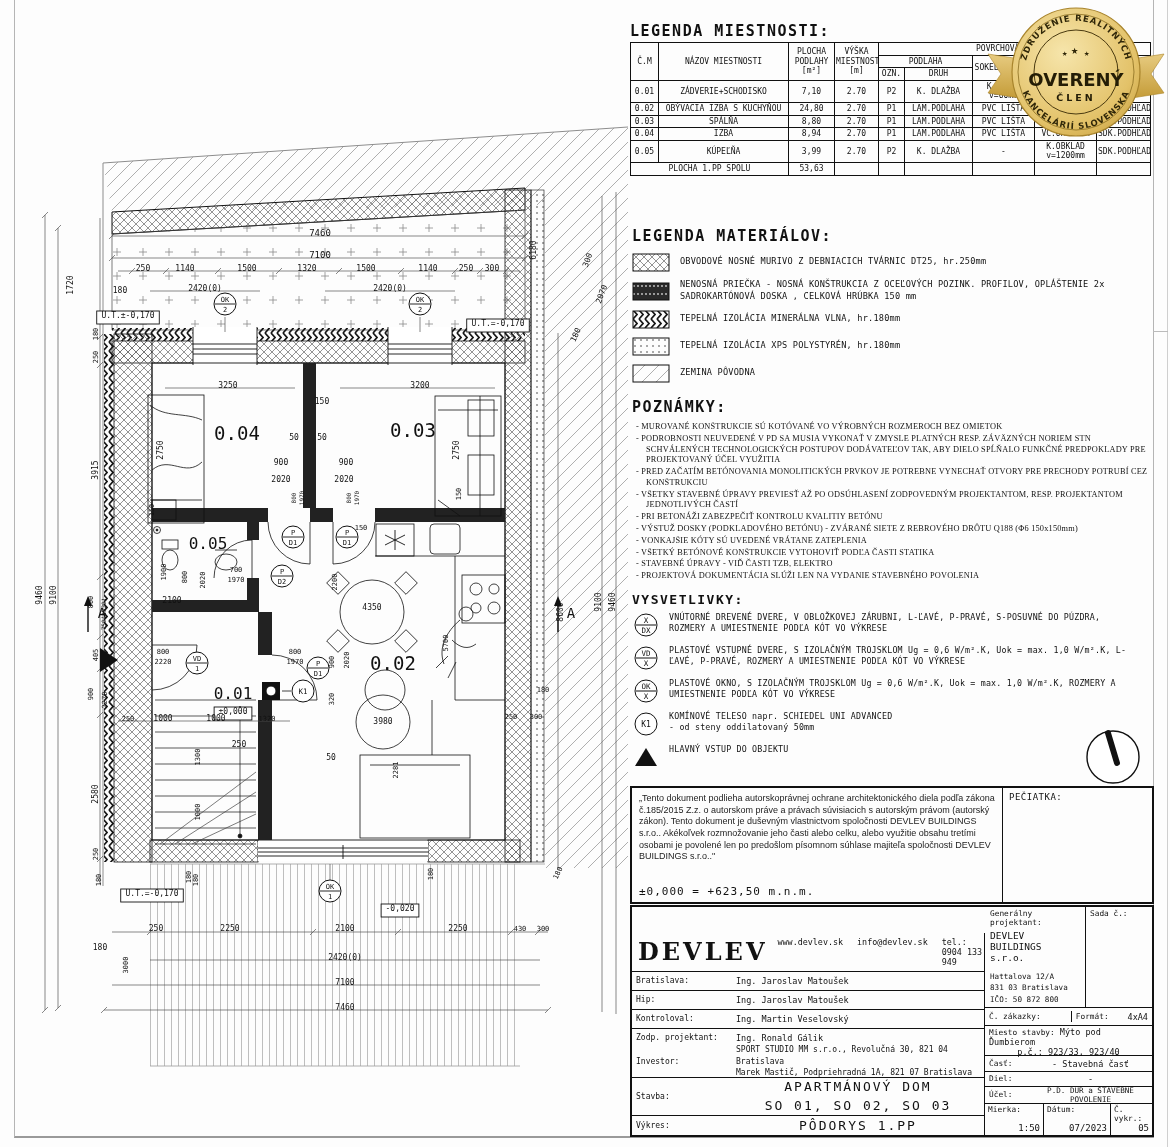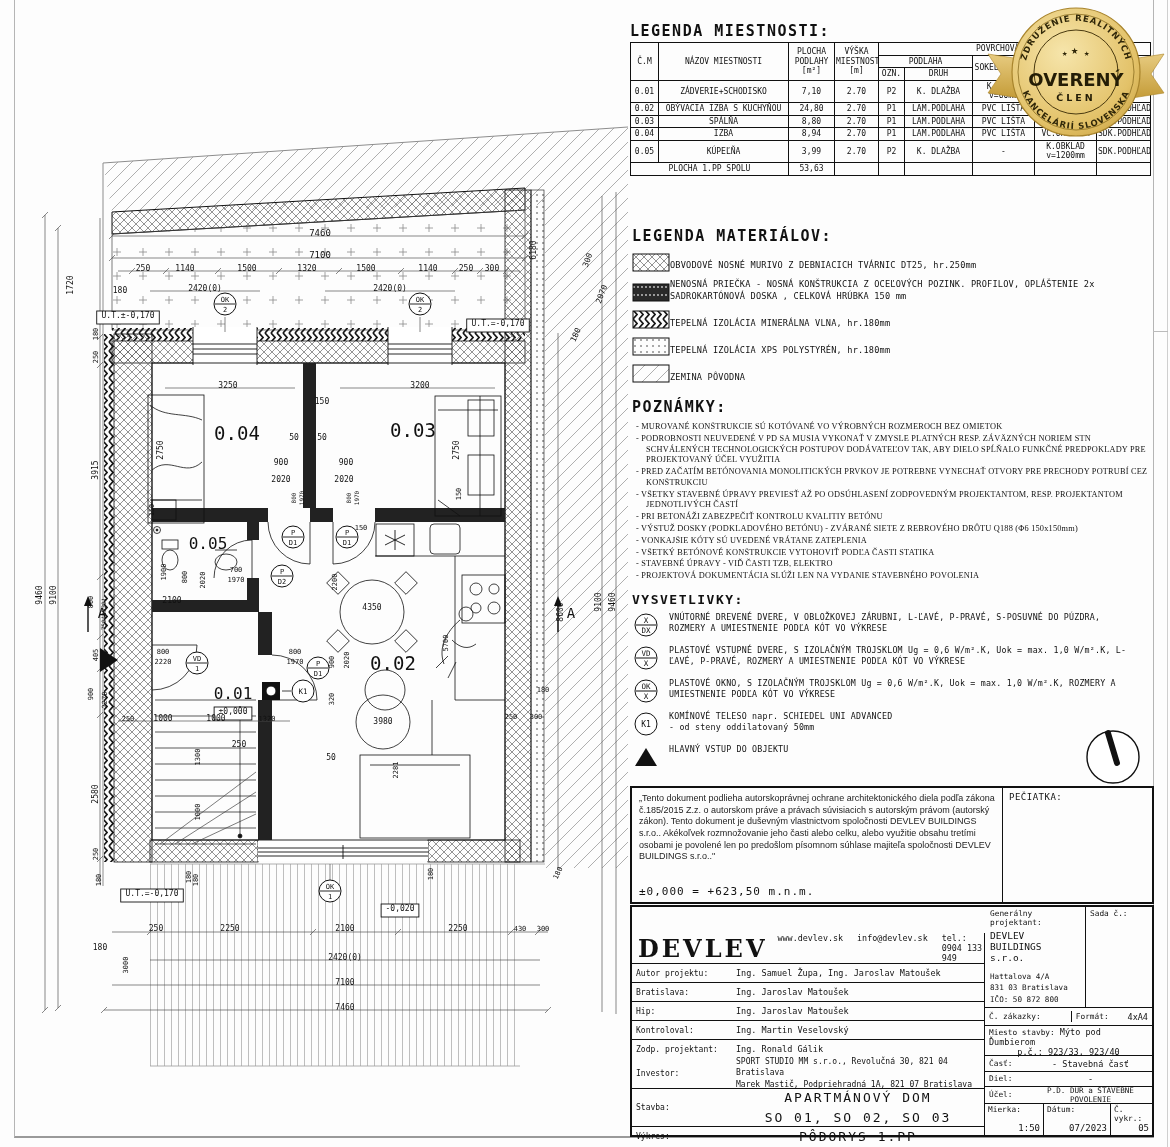--- a/index.html
+++ b/index.html
@@ -11,21 +11,21 @@
   .right-tick{position:absolute;left:1153px;top:331px;width:15px;height:1px;background:#bbb;}
 
   
   .sec-title{position:absolute;font-size:15px;font-weight:bold;letter-spacing:1.5px;white-space:nowrap;}
   table.rooms{position:absolute;left:630px;top:42px;width:520px;border-collapse:collapse;
        font-size:8px;text-align:center;table-layout:fixed;}
   table.rooms th,table.rooms td{border:1px solid #111;padding:1px 1px;line-height:1.2;
        font-weight:normal;overflow:hidden;}
   .badge-wrap{position:absolute;left:986px;top:4px;width:180px;height:136px;z-index:6;}
 
-  .mat-item{display:flex;align-items:flex-end;margin-bottom:7px;}
+  .mat-item{display:flex;align-items:center;margin-bottom:7px;gap:10px;}
   .mat-item svg{flex:0 0 auto;margin-top:1px;}
   .mat-text{font-size:8.6px;line-height:1.35;letter-spacing:.2px;max-width:440px;}
 
   .note-item{font-size:8.3px;line-height:1.3;letter-spacing:.2px;padding-left:10px;text-indent:-10px;
        margin-bottom:1px;max-width:515px;font-family:Liberation Serif, serif;}
 
   .exp-item{display:flex;gap:9px;margin-bottom:7px;align-items:flex-start;}
   .exp-text{font-size:8.3px;line-height:1.35;letter-spacing:.2px;max-width:470px;white-space:pre-line;}
 
   .copyright{position:absolute;left:630px;top:786px;width:520px;height:114px;border:2px solid #111;
@@ -637,24 +637,20 @@
     <div class="logo-row">
       <span class="logo">DEVLEV</span>
       <span class="logo-contacts">
         <span>www.devlev.sk</span>
         <span>info@devlev.sk</span>
         <span>tel.: 0904 133 949</span>
       </span>
     </div>
     <div id="tb-rows">
         <div class="tb-row" style="height: 18px;">
-          <span class="tb-label">Autor projektu:</span>
-          <span class="tb-value">Ing. Samuel Župa, Ing. Jaroslav Matoušek</span>
-        </div>
-        <div class="tb-row" style="height: 18px;">
           <span class="tb-label">Bratislava:</span>
           <span class="tb-value">Ing. Jaroslav Matoušek</span>
         </div>
         <div class="tb-row" style="height: 18px;">
           <span class="tb-label">Hip:</span>
           <span class="tb-value">Ing. Jaroslav Matoušek</span>
         </div>
         <div class="tb-row" style="height: 18px;">
           <span class="tb-label">Kontroloval:</span>
           <span class="tb-value">Ing. Martin Veselovský</span>
@@ -682,21 +678,21 @@
       <span class="tb-label">Výkres:</span>
       <span class="big-val">PÔDORYS 1.PP</span>
     </div>
   </div>
   <div class="tb-right">
     <div class="gp-top">
       <div class="gp-main">
         <div class="small-lab">Generálny projektant:</div>
         <div class="gp-name">DEVLEV BUILDINGS s.r.o.</div>
         <div class="gp-addr">
-          <span>Hattalova 4/A</span><br>
+          <span>Hattalova 12/A</span><br>
           <span>831 03 Bratislava</span><br>
           <span>IČO: 50 872 800</span>
         </div>
       </div>
       <div class="gp-sada small-lab">Sada č.:</div>
     </div>
     <div class="tb-row" style="height:18px;">
       <span style="flex:1.4;padding:1px 4px;border-right:1px solid #111;" class="small-lab">Č. zákazky:</span>
       <span style="flex:1.3;padding:1px 4px;display:flex;justify-content:space-between;">
         <span class="small-lab">Formát:</span>

